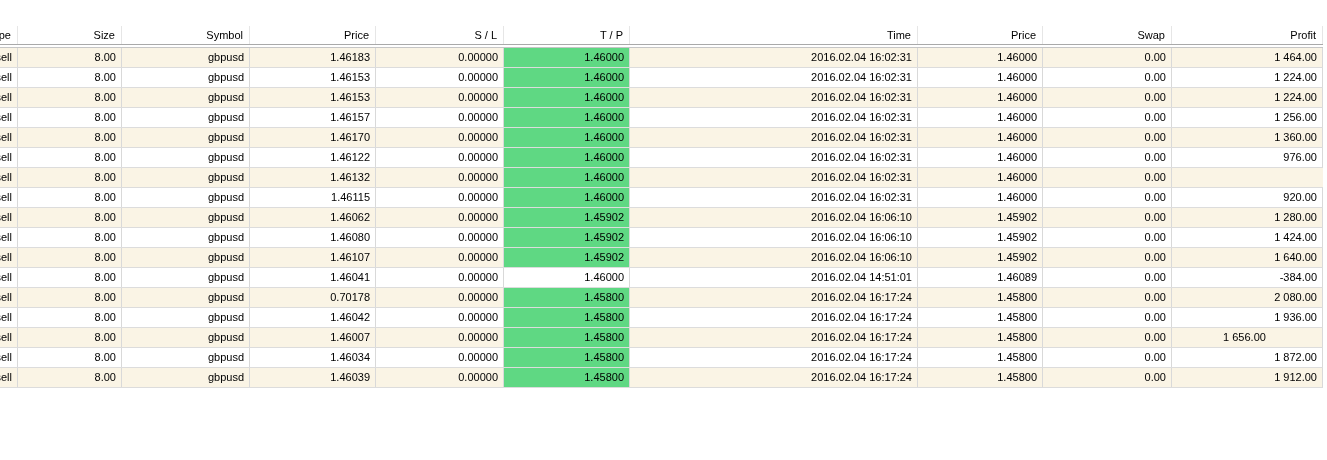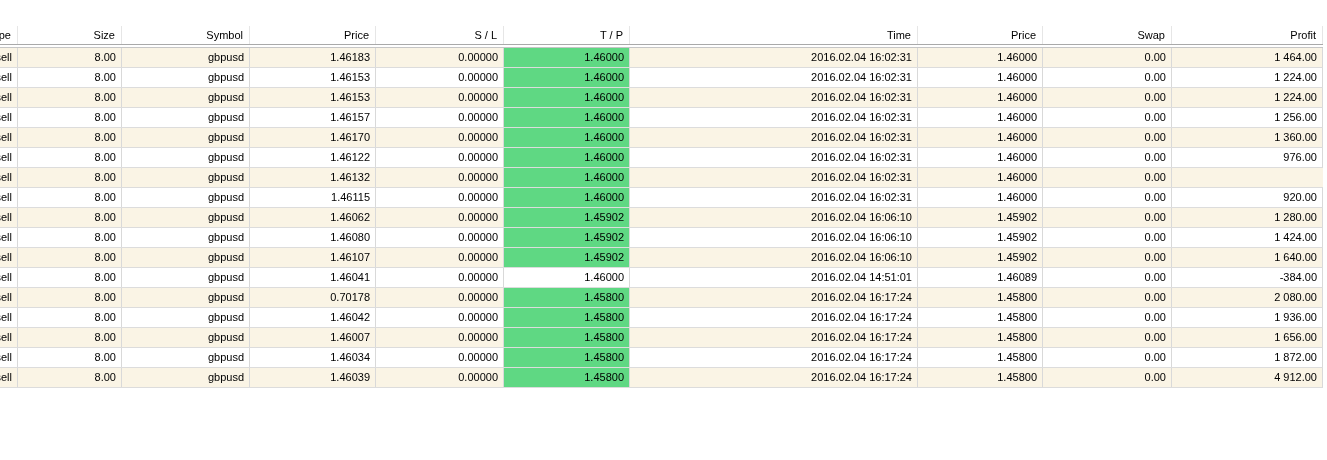--- a/index.html
+++ b/index.html
@@ -213,21 +213,21 @@
       <div class="trow odd">
         <div class="tcell" style="width: 60px;">sell</div>
         <div class="tcell" style="width: 104px;">8.00</div>
         <div class="tcell" style="width: 128px;">gbpusd</div>
         <div class="tcell" style="width: 126px;">1.46007</div>
         <div class="tcell" style="width: 128px;">0.00000</div>
         <div class="tcell green" style="width: 126px;">1.45800</div>
         <div class="tcell" style="width: 288px;">2016.02.04 16:17:24</div>
         <div class="tcell" style="width: 125px;">1.45800</div>
         <div class="tcell" style="width: 129px;">0.00</div>
-        <div class="tcell" style="width: 151px;">1 656.00</div>
+        <div class="tcell" style="width: 151px; text-align: center;">1 656.00</div>
       </div>
       <div class="trow">
         <div class="tcell" style="width: 60px;">sell</div>
         <div class="tcell" style="width: 104px;">8.00</div>
         <div class="tcell" style="width: 128px;">gbpusd</div>
         <div class="tcell" style="width: 126px; text-align: right;">1.46034</div>
         <div class="tcell" style="width: 128px;">0.00000</div>
         <div class="tcell green" style="width: 126px;">1.45800</div>
         <div class="tcell" style="width: 288px;">2016.02.04 16:17:24</div>
         <div class="tcell" style="width: 125px;">1.45800</div>
@@ -237,16 +237,16 @@
       <div class="trow odd">
         <div class="tcell" style="width: 60px;">sell</div>
         <div class="tcell" style="width: 104px;">8.00</div>
         <div class="tcell" style="width: 128px;">gbpusd</div>
         <div class="tcell" style="width: 126px;">1.46039</div>
         <div class="tcell" style="width: 128px;">0.00000</div>
         <div class="tcell green" style="width: 126px;">1.45800</div>
         <div class="tcell" style="width: 288px;">2016.02.04 16:17:24</div>
         <div class="tcell" style="width: 125px;">1.45800</div>
         <div class="tcell" style="width: 129px;">0.00</div>
-        <div class="tcell" style="width: 151px;">4 912.00</div>
+        <div class="tcell" style="width: 151px;">1 912.00</div>
       </div>
     </div>
 </div>
 
 </body></html>

